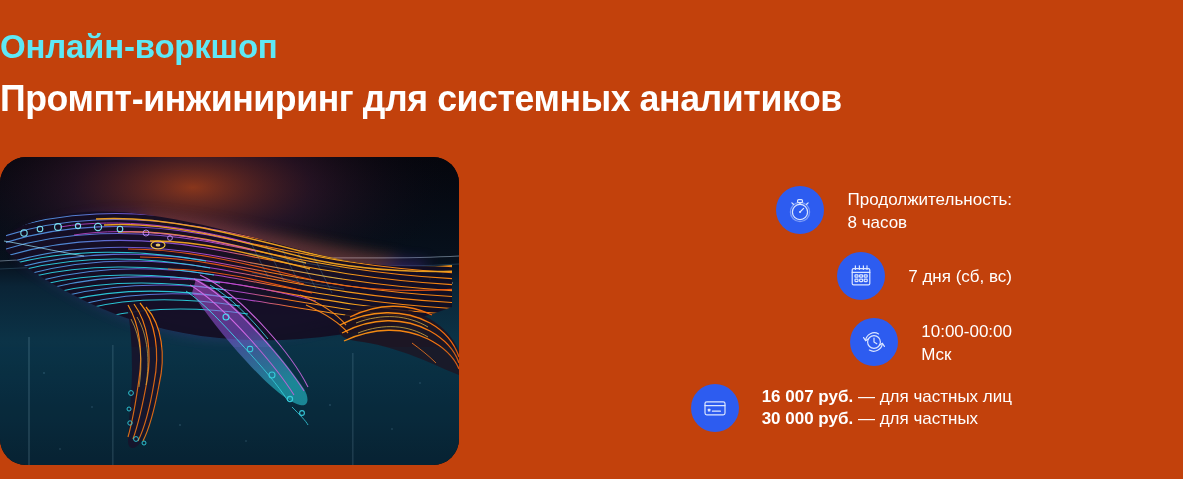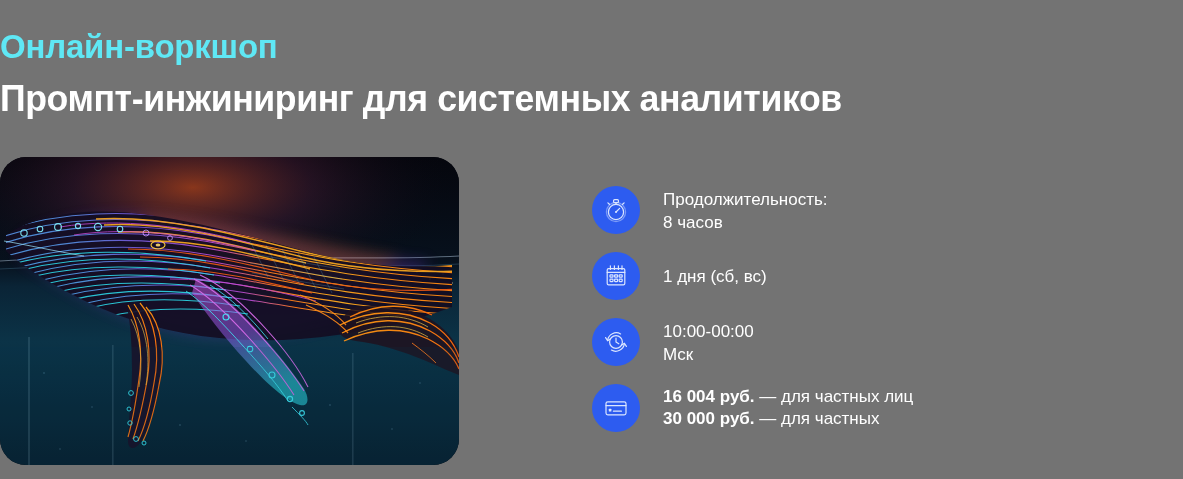--- a/index.html
+++ b/index.html
@@ -13,21 +13,21 @@
     overflow: hidden;
     background: #1241ed;
     font-family: "Liberation Sans", sans-serif;
     -webkit-font-smoothing: antialiased;
   }
 
   .banner {
     position: relative;
     width: 1183px;
     height: 479px;
-    background: #737373;
+    background: #c2410c;
   }
 
   
   .eyebrow {
     position: absolute;
     left: 0px;
     top: 27px;
     font-size: 33px;
     line-height: 40px;
     font-weight: 700;
@@ -67,20 +67,21 @@
     position: absolute;
     left: 592px;
     top: 186px;
     width: 420px;
   }
   .info-row {
     position: relative;
     display: flex;
     align-items: flex-start;
     min-height: 48px;
+    justify-content: flex-end;
   }
   .info-row + .info-row { margin-top: 18px; }
 
   .icon-circle {
     flex: 0 0 auto;
     width: 48px;
     height: 48px;
     border-radius: 50%;
     background: #2d5cf0;
     display: flex;
@@ -405,21 +406,21 @@
           <path d="M4.2 9.4 L21.8 9.4"></path>
           <rect x="7.0" y="11.8" width="3.0" height="2.4" rx="0.5"></rect>
           <rect x="11.6" y="11.8" width="3.0" height="2.4" rx="0.5"></rect>
           <rect x="16.2" y="11.8" width="3.0" height="2.4" rx="0.5"></rect>
           <rect x="7.0" y="16.2" width="3.0" height="2.4" rx="0.5"></rect>
           <rect x="11.6" y="16.2" width="3.0" height="2.4" rx="0.5"></rect>
           <rect x="16.2" y="16.2" width="3.0" height="2.4" rx="0.5"></rect>
         </svg>
       </div>
       <div class="info-text">
-        <span class="line">1 дня (сб, вс)</span>
+        <span class="line">7 дня (сб, вс)</span>
       </div>
     </div>
 
     <div class="info-row row-time">
       <div class="icon-circle">
         <svg width="26" height="26" viewBox="0 0 26 26" fill="none" stroke="#dbe6ff" stroke-width="1.2" stroke-linecap="round" stroke-linejoin="round">
           <circle cx="13" cy="13" r="6.4"></circle>
           <path d="M13 9.2 L13 13 L15.8 14.8"></path>
           <path d="M4.6 11.4 A8.8 8.8 0 0 1 17.6 4.9"></path>
           <path d="M21.4 14.6 A8.8 8.8 0 0 1 8.4 21.1"></path>
@@ -437,21 +438,21 @@
       <div class="icon-circle">
         <svg width="26" height="26" viewBox="0 0 26 26" fill="none" stroke="#dbe6ff" stroke-width="1.2" stroke-linecap="round" stroke-linejoin="round">
           <rect x="3.0" y="6.8" width="20.0" height="13.0" rx="1.8"></rect>
           <path d="M3.0 10.6 L23.0 10.6"></path>
           <rect x="5.8" y="13.8" width="2.6" height="2.6" rx="0.5" fill="#dbe6ff" stroke="none"></rect>
           <path d="M10.4 16.2 L18.4 16.2"></path>
         </svg>
       </div>
       <div class="info-text">
         <span class="line">
-          <span class="price">16 004 руб.</span><span class="dash"> — для частных лиц</span>
+          <span class="price">16 007 руб.</span><span class="dash"> — для частных лиц</span>
         </span>
         <span class="line">
           <span class="price">30 000 руб.</span><span class="dash"> — для частных</span>
         </span>
       </div>
     </div>
 
   </div>
 </div>
 

